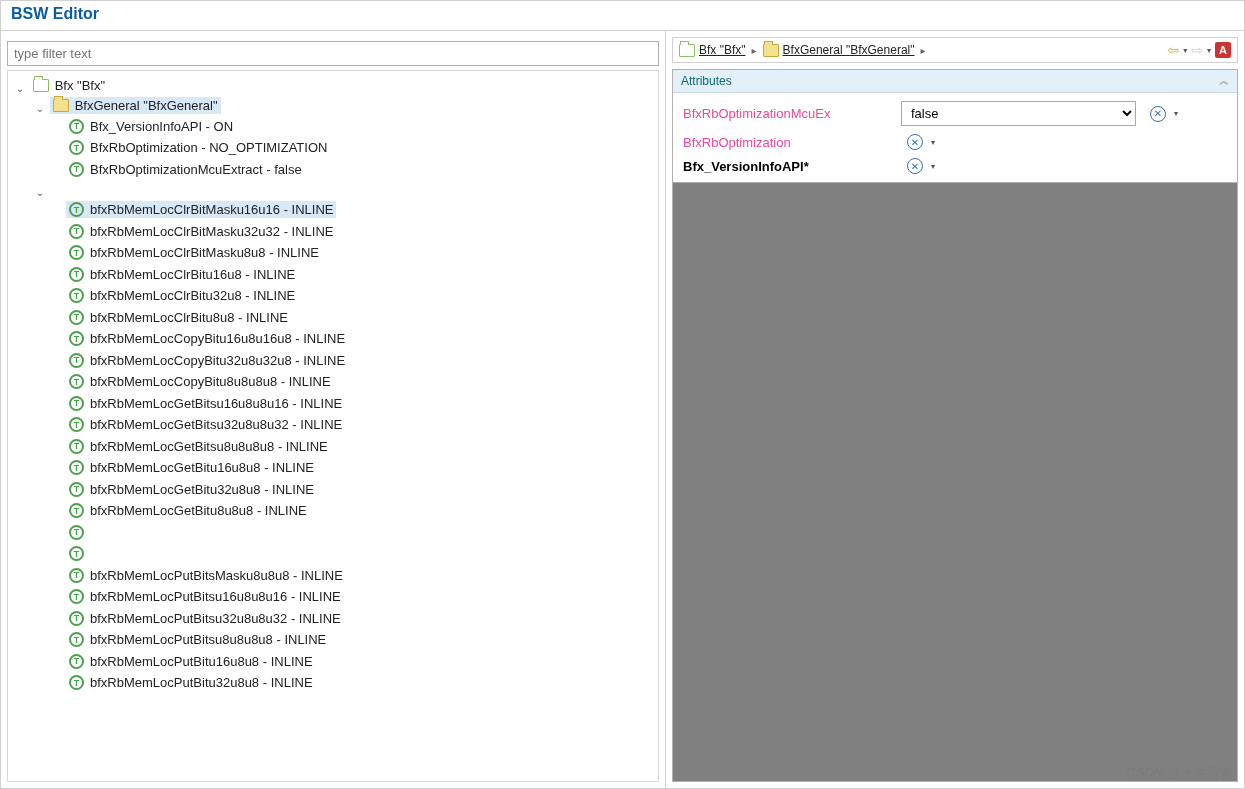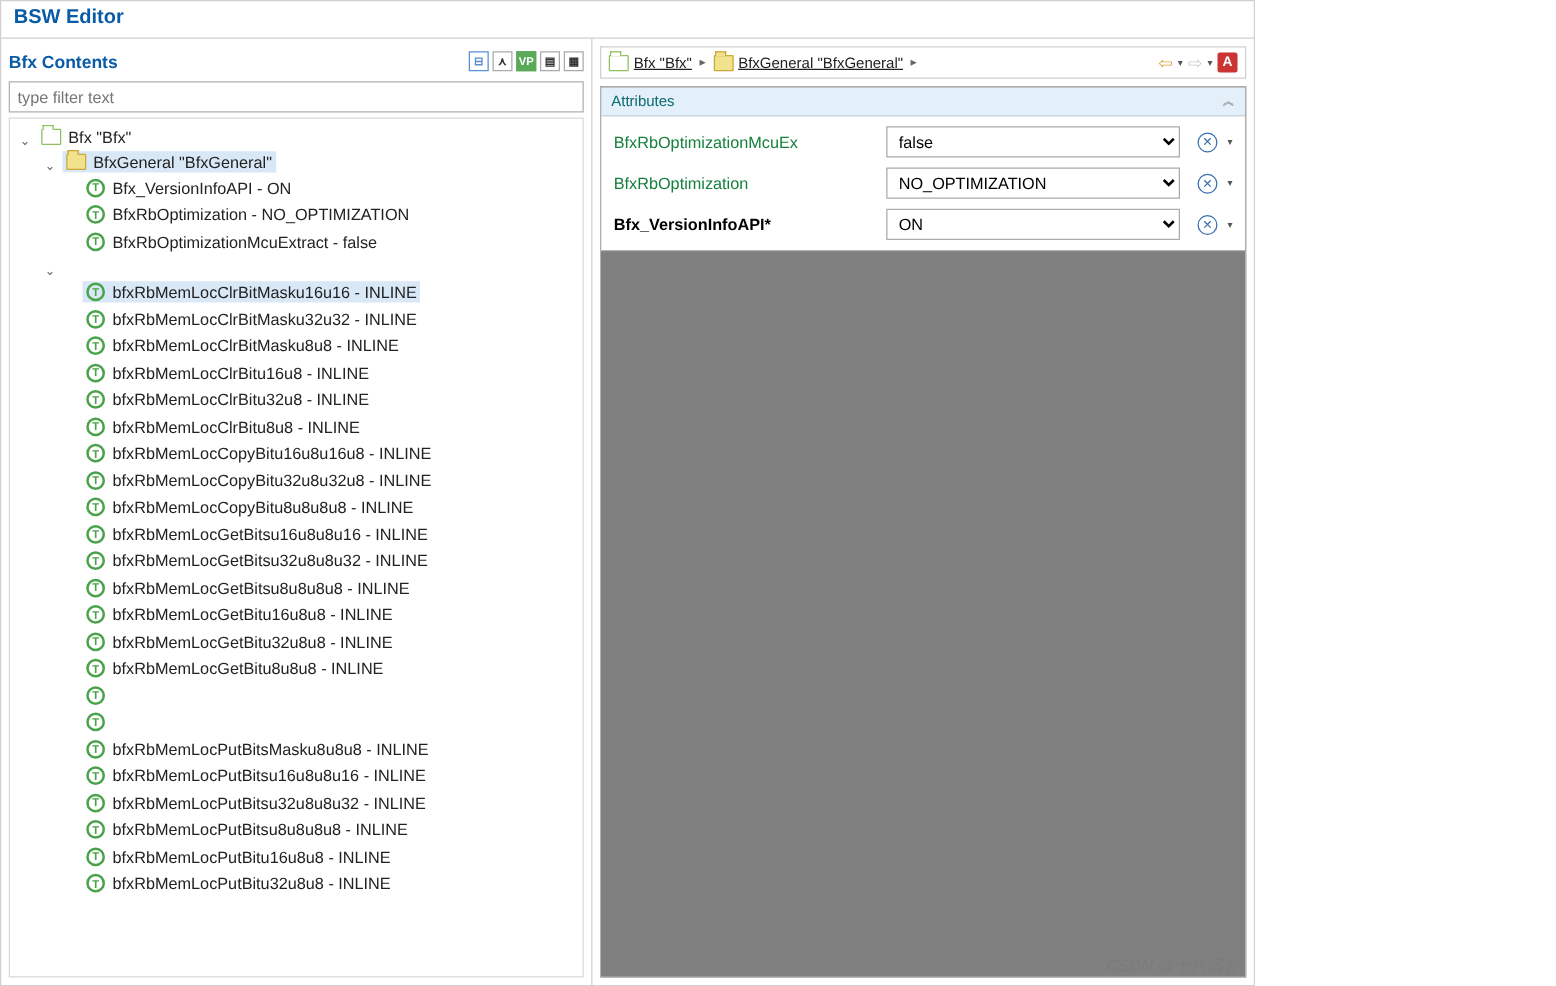--- a/index.html
+++ b/index.html
@@ -1,17 +1,17 @@
 <!DOCTYPE html>
 <html><head>
 <meta charset="utf-8">
 <style>
   * { box-sizing: border-box; margin: 0; padding: 0; }
   html, body { height: 100%; font-family: "Segoe UI", Tahoma, sans-serif; font-size: 13px; background: #fff; color: #222; }
-  .editor { width: 1004px; height: 789px; display: flex; flex-direction: column; border: 1px solid #d0d0d0; justify-content: center; }
+  .editor { width: 1245px; height: 789px; display: flex; flex-direction: column; border: 1px solid #d0d0d0; justify-content: center; }
   .title-bar { height: 30px; padding: 4px 10px; border-bottom: 1px solid #d0d0d0; color: #0a5ba6; font-weight: bold; font-size: 16px; }
   .main { flex: 1; display: flex; min-height: 0; }
   .left-panel { width: 665px; display: flex; flex-direction: column; border-right: 1px solid #d0d0d0; padding: 6px; }
   .right-panel { flex: 1; display: flex; flex-direction: column; padding: 6px; }
   .section-header { color: #0a5ba6; font-weight: bold; font-size: 14px; padding: 4px 0; display:flex; align-items:center; justify-content:space-between; }
   .section-header .icons { display:flex; gap:3px; }
   .section-header .ibox { width:16px; height:16px; border:1px solid #aaa; display:flex; align-items:center; justify-content:center; font-size:9px; color:#333; }
   .section-header .ibox.blue { border-color:#5a8fd8; color:#5a8fd8; }
   .section-header .ibox.green { background:#5aaa5a; color:#fff; border-color:#5aaa5a; font-weight:bold; }
   .filter-input { width: 100%; padding: 4px 6px; border: 1px solid #b0b0b0; margin: 4px 0; font-size: 13px; color:#a16207; background:#fff; }
@@ -36,47 +36,37 @@
   .nav-arrow.dim { color:#ccc; }
   .a-badge { width:16px; height:16px; background:#cc3333; color:#fff; font-weight:bold; font-size:11px; display:flex; align-items:center; justify-content:center; border-radius:2px;}
   .drop { color:#555; font-size:8px; cursor:pointer;}
   .attr-panel { margin-top:6px; flex:1; border:1px solid #b0b0b0; display:flex; flex-direction:column; background:#808080;}
   .attr-header { background:#e3eff9; color:#0a6a70; font-size:12px; padding:4px 8px; display:flex; justify-content:space-between; align-items:center; border-bottom:1px solid #c4d7e8;}
   .chev { color:#888; font-size:10px; cursor:pointer;}
   .attr-body { background:#fff; padding:8px 10px; display:flex; flex-direction:column; gap:8px; border-bottom:1px solid #b0b0b0;}
   .attr-row { display:flex; align-items:center; gap:8px; }
   .attr-label { width:210px; font-size:13px; }
   .attr-label.req { font-weight:bold; color:#000; }
-  .attr-label.opt { color:#15803d; }
+  .attr-label.opt { color:#ec4899; }
   .attr-input { flex:0 0 235px; padding:3px 5px; border:1px solid #aaa; font-size:13px; background:#fff; }
   .attr-select-wrap { flex:0 0 235px; display:flex; }
   .attr-select { flex:1; padding:3px 5px; border:1px solid #aaa; font-size:13px; background:#fff; }
   .circ-btn { width:16px; height:16px; margin-left:6px; border:1.5px solid #3a6fb0; border-radius:50%; display:flex; align-items:center; justify-content:center; color:#3a6fb0; font-size:10px; cursor:pointer;}
   .attr-fill { flex:1; background:#808080; }
   .watermark { position:absolute; right:12px; bottom:6px; color:rgba(120,120,120,0.65); font-size:13px; font-style:italic; pointer-events:none;}
   .editor { position:relative; }
 </style>
 </head>
 <body>
 
 <div class="editor">
   <div class="title-bar">BSW Editor</div>
   <div class="main">
 
     <div class="left-panel">
-      <div class="section-header">
-        <span>Bfx Contents</span>
-        <span class="icons">
-          <span class="ibox blue">⊟</span>
-          <span class="ibox">⋏</span>
-          <span class="ibox green">VP</span>
-          <span class="ibox">▤</span>
-          <span class="ibox">▦</span>
-        </span>
-      </div>
       <input class="filter-input" type="text" placeholder="type filter text" style="">
       <div class="tree-wrap">
         <div class="tree">
           <ul>
             <li>
               <span class="twisty">⌄</span>
               <span class="node-row">
                 <span class="folder-icon"></span>
                 <span class="tree-label">Bfx "Bfx"</span>
               </span>
@@ -234,31 +224,25 @@
             <div class="attr-row">
               <div class="attr-label opt">BfxRbOptimizationMcuEx</div>
               <div class="attr-select-wrap">
                 <select class="attr-select"><option>false</option></select>
               </div>
               <span class="circ-btn">✕</span>
               <span class="drop">▾</span>
             </div>
             <div class="attr-row">
               <div class="attr-label opt">BfxRbOptimization</div>
-              <div class="attr-select-wrap">
-                <select class="attr-select"><option>NO_OPTIMIZATION</option></select>
-              </div>
               <span class="circ-btn">✕</span>
               <span class="drop">▾</span>
             </div>
             <div class="attr-row">
               <div class="attr-label req">Bfx_VersionInfoAPI*</div>
-              <div class="attr-select-wrap">
-                <select class="attr-select"><option>ON</option></select>
-              </div>
               <span class="circ-btn">✕</span>
               <span class="drop">▾</span>
             </div>
           </div>
         <div class="attr-fill"></div>
       </div>
     </div>
 
   </div>
   <div class="watermark">CSDN @十六宿舍</div>

